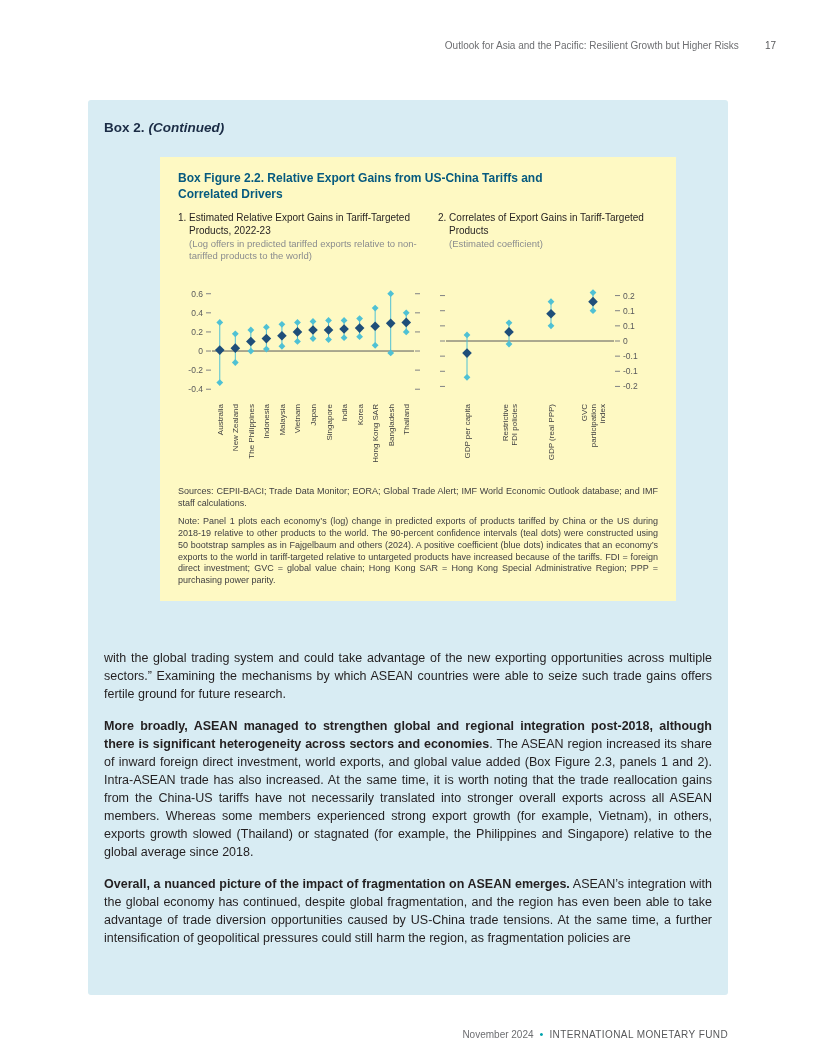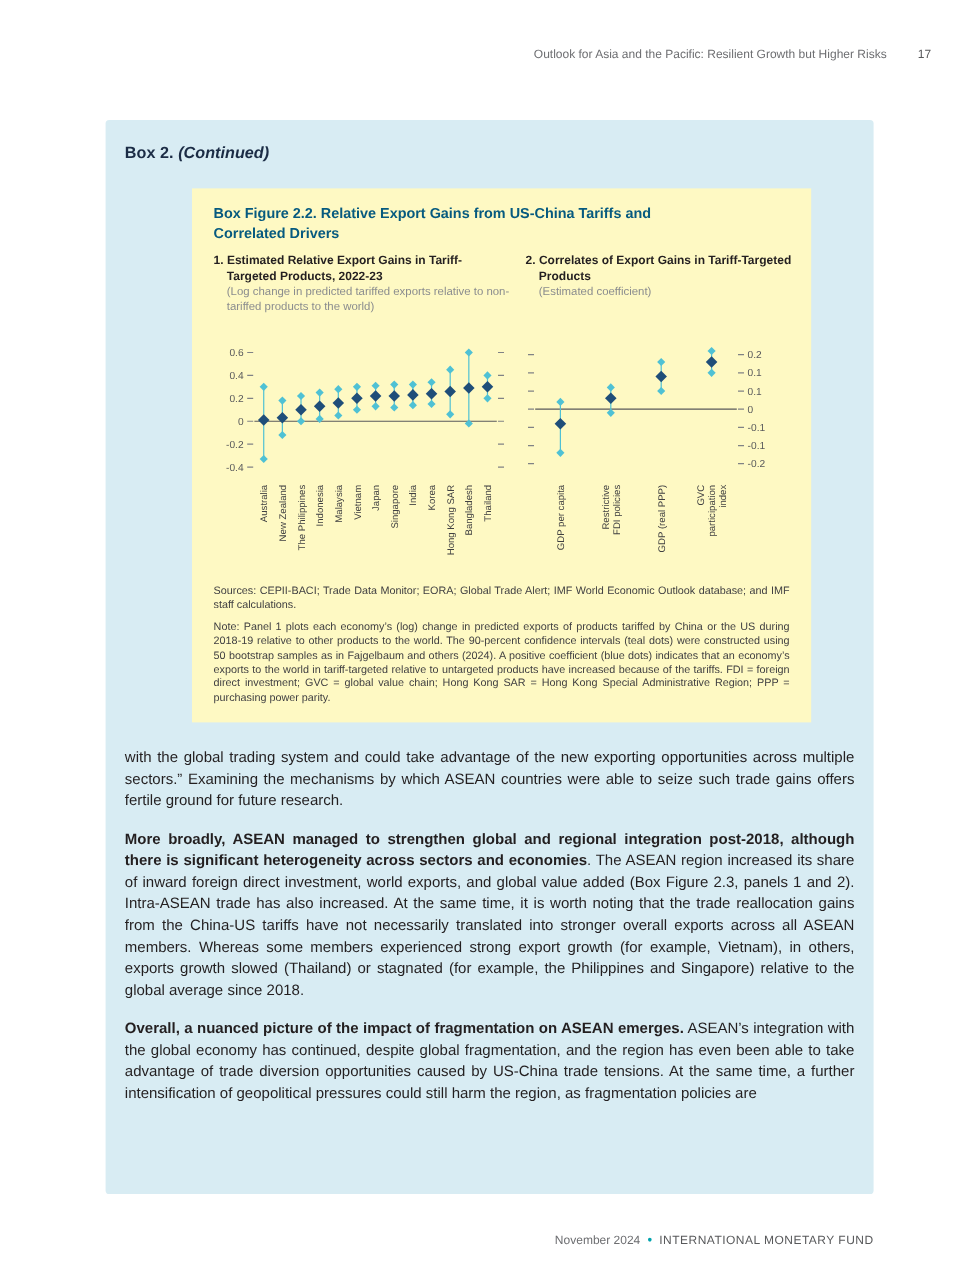--- a/index.html
+++ b/index.html
@@ -28,33 +28,33 @@
   }
   .figure-title {
     font-size: 12px; font-weight: bold; color: #065a7f; line-height: 1.3;
     width: 420px; margin-bottom: 10px;
   }
   .charts-row { display: flex; gap: 12px; }
   .chart-col1 { width: 248px; }
   .chart-col2 { width: 224px; }
   .panel-head { min-height: 68px; }
   .panel-title {
-    font-size: 10px; font-weight: bold; color: #231f20; line-height: 1.25;
+    font-size: 10px; font-weight: normal; color: #231f20; line-height: 1.25;
     padding-left: 11px; text-indent: -11px;
   }
   .panel-subtitle {
     font-size: 9.5px; color: #8a8c8e; line-height: 1.25; padding-left: 11px; margin-top: 1px;
   }
   svg .tick { font-family: "Liberation Sans", sans-serif; font-size: 8.5px; fill: #58595b; }
   svg .catlab { font-family: "Liberation Sans", sans-serif; font-size: 8px; fill: #404041; }
   .figure-sources, .figure-note {
     font-size: 9px; color: #414042; line-height: 1.32; text-align: justify; margin-top: 6px;
   }
   .figure-sources { margin-top: 10px; }
-  .body-text { margin-top: 20px; padding: 0 16px; }
+  .body-text { margin-top: 48px; padding: 0 16px; }
   .body-text p {
     font-size: 12.5px; color: #231f20; line-height: 1.45; text-align: justify;
     margin-bottom: 13px;
   }
   .body-text .lead { font-weight: bold; }
   .footer {
     position: absolute; top: 1028px; right: 88px; font-size: 10px;
     display: flex; align-items: baseline; gap: 6px;
   }
   .footer .date { color: #6d6e71; }
@@ -76,21 +76,21 @@
       <span>Box 2.</span><span class="continued">(Continued)</span>
     </div>
 
     <div class="figure-panel">
       <div class="figure-title">Box Figure 2.2. Relative Export Gains from US-China Tariffs and Correlated Drivers</div>
 
       <div class="charts-row">
         <div class="chart-col1">
           <div class="panel-head">
             <div class="panel-title">1. Estimated Relative Export Gains in Tariff-Targeted Products, 2022-23</div>
-            <div class="panel-subtitle">(Log change in predicted tariffed exports relative to non-tariffed products to the world)</div>
+            <div class="panel-subtitle">(Log offers in predicted tariffed exports relative to non-tariffed products to the world)</div>
           </div>
           <svg id="chart1" width="248" height="192">
               <line x1="28" x2="33" y1="13.729729729729733" y2="13.729729729729733" stroke="#808285" stroke-width="1"></line>
               <line x1="237" x2="242" y1="13.729729729729733" y2="13.729729729729733" stroke="#808285" stroke-width="1"></line>
               <text class="tick" x="25" y="16.729729729729733" text-anchor="end">0.6</text>
               <line x1="28" x2="33" y1="32.82882882882883" y2="32.82882882882883" stroke="#808285" stroke-width="1"></line>
               <line x1="237" x2="242" y1="32.82882882882883" y2="32.82882882882883" stroke="#808285" stroke-width="1"></line>
               <text class="tick" x="25" y="35.82882882882883" text-anchor="end">0.4</text>
               <line x1="28" x2="33" y1="51.927927927927925" y2="51.927927927927925" stroke="#808285" stroke-width="1"></line>
               <line x1="237" x2="242" y1="51.927927927927925" y2="51.927927927927925" stroke="#808285" stroke-width="1"></line>

